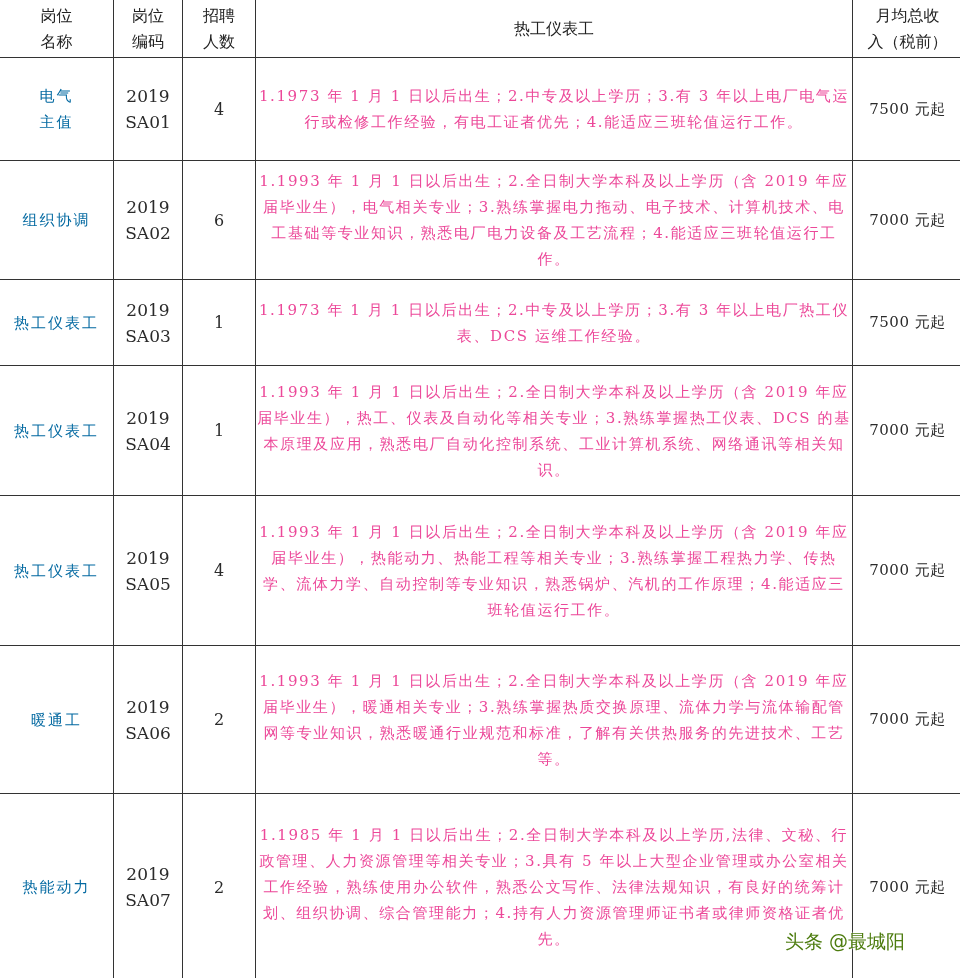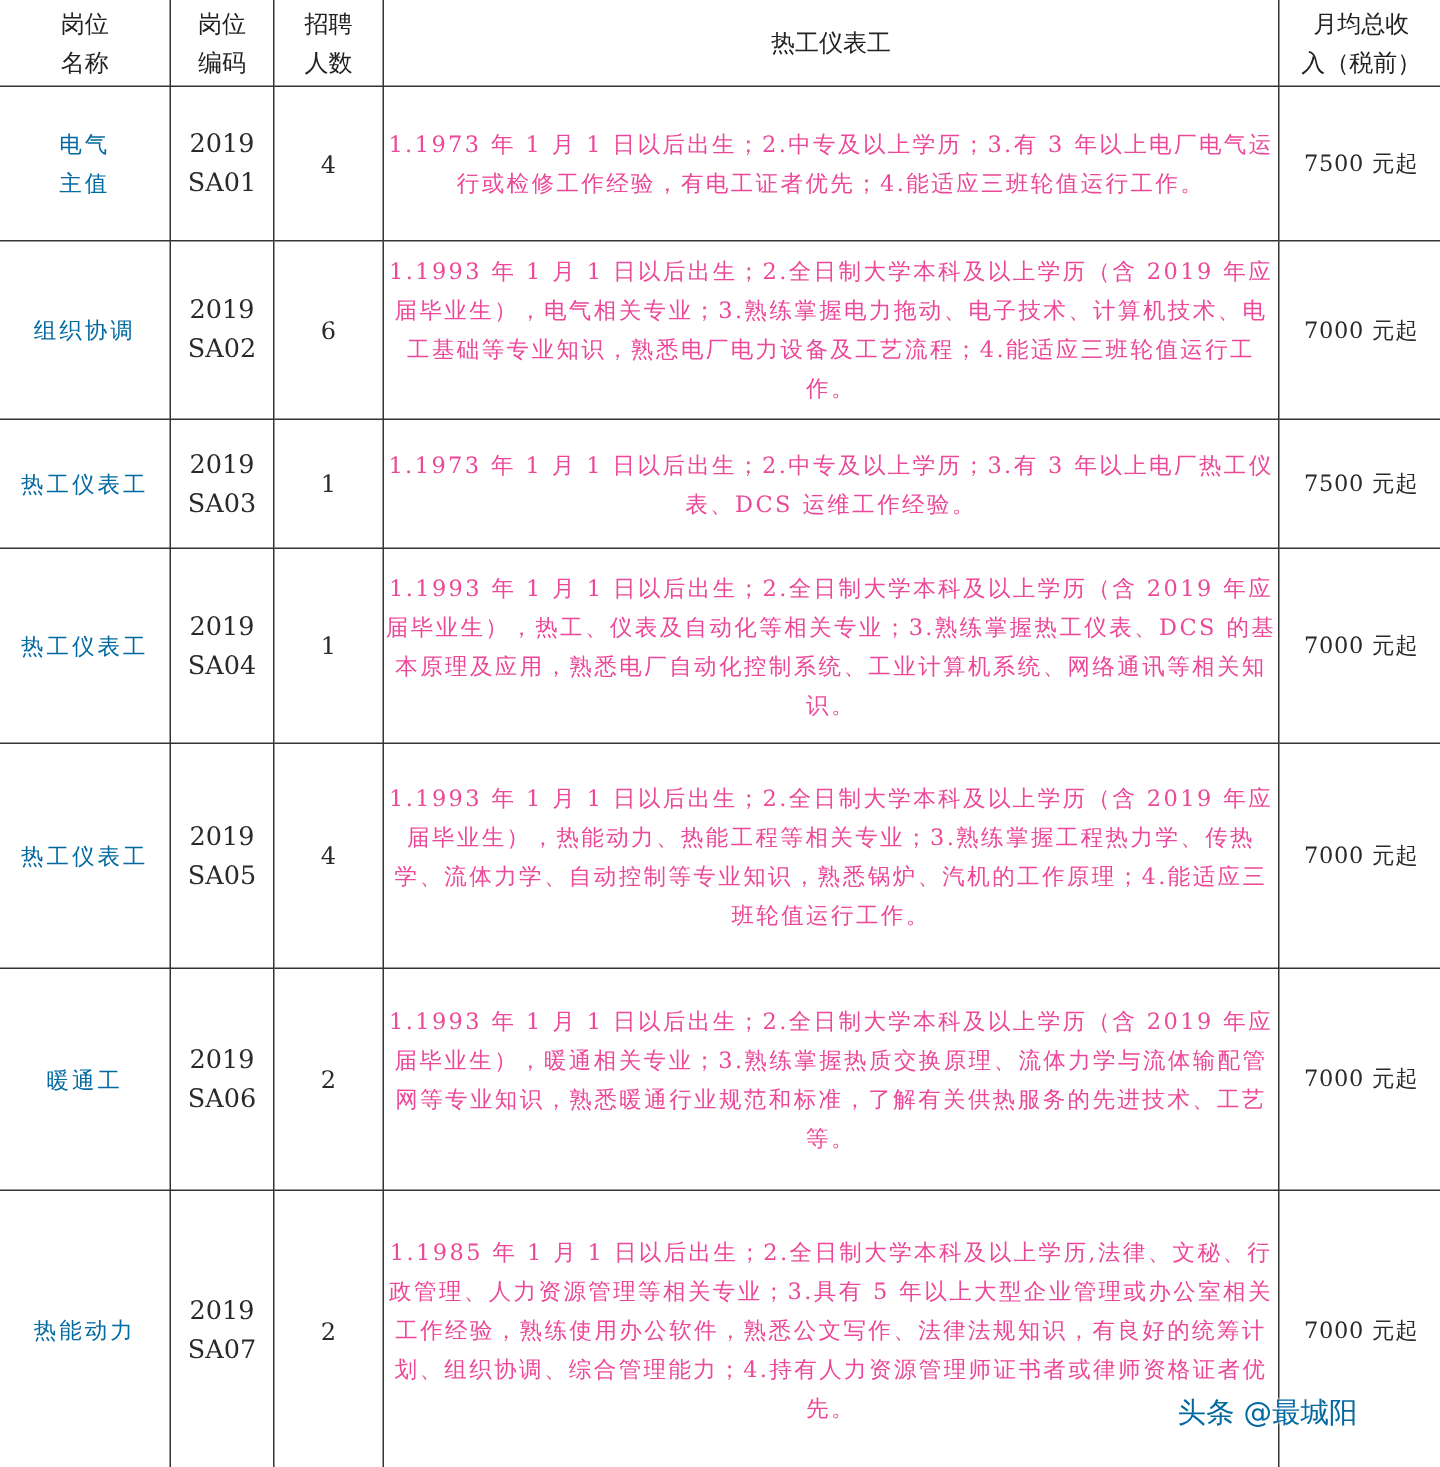--- a/index.html
+++ b/index.html
@@ -19,21 +19,21 @@
     td.name { font-size: 15px; letter-spacing: 2px; line-height: 26px; color: #0369a1; }
     td.name .nl { display: block; }
     td.code { font-size: 17px; line-height: 26px; }
     td.code .cl { display: block; }
     td.count { font-size: 16px; }
     td.req { text-align: left; font-size: 15px; line-height: 26px; letter-spacing: 1.6px;
              padding: 0 10px 0 12px; color: #ec4899; text-align: justify; }
     td.salary { font-size: 15px; letter-spacing: 0.5px; }
     tr.hdr { height: 58px; }
     .watermark { position: absolute; left: 785px; top: 929px; font-family: "DejaVu Sans", "Liberation Sans", sans-serif;
-                 font-size: 19px; color: #0369a1; letter-spacing: 0px; text-shadow: 0 0 2px #fff, 0 0 2px #fff; }
+                 font-size: 19px; color: #4d7c0f; letter-spacing: 0px; text-shadow: 0 0 2px #fff, 0 0 2px #fff; }
   </style>
 </head>
 <body>
 
 <table class="recruit">
   <colgroup>
     <col class="c-name">
       <col class="c-code">
       <col class="c-count">
       <col class="c-req">

